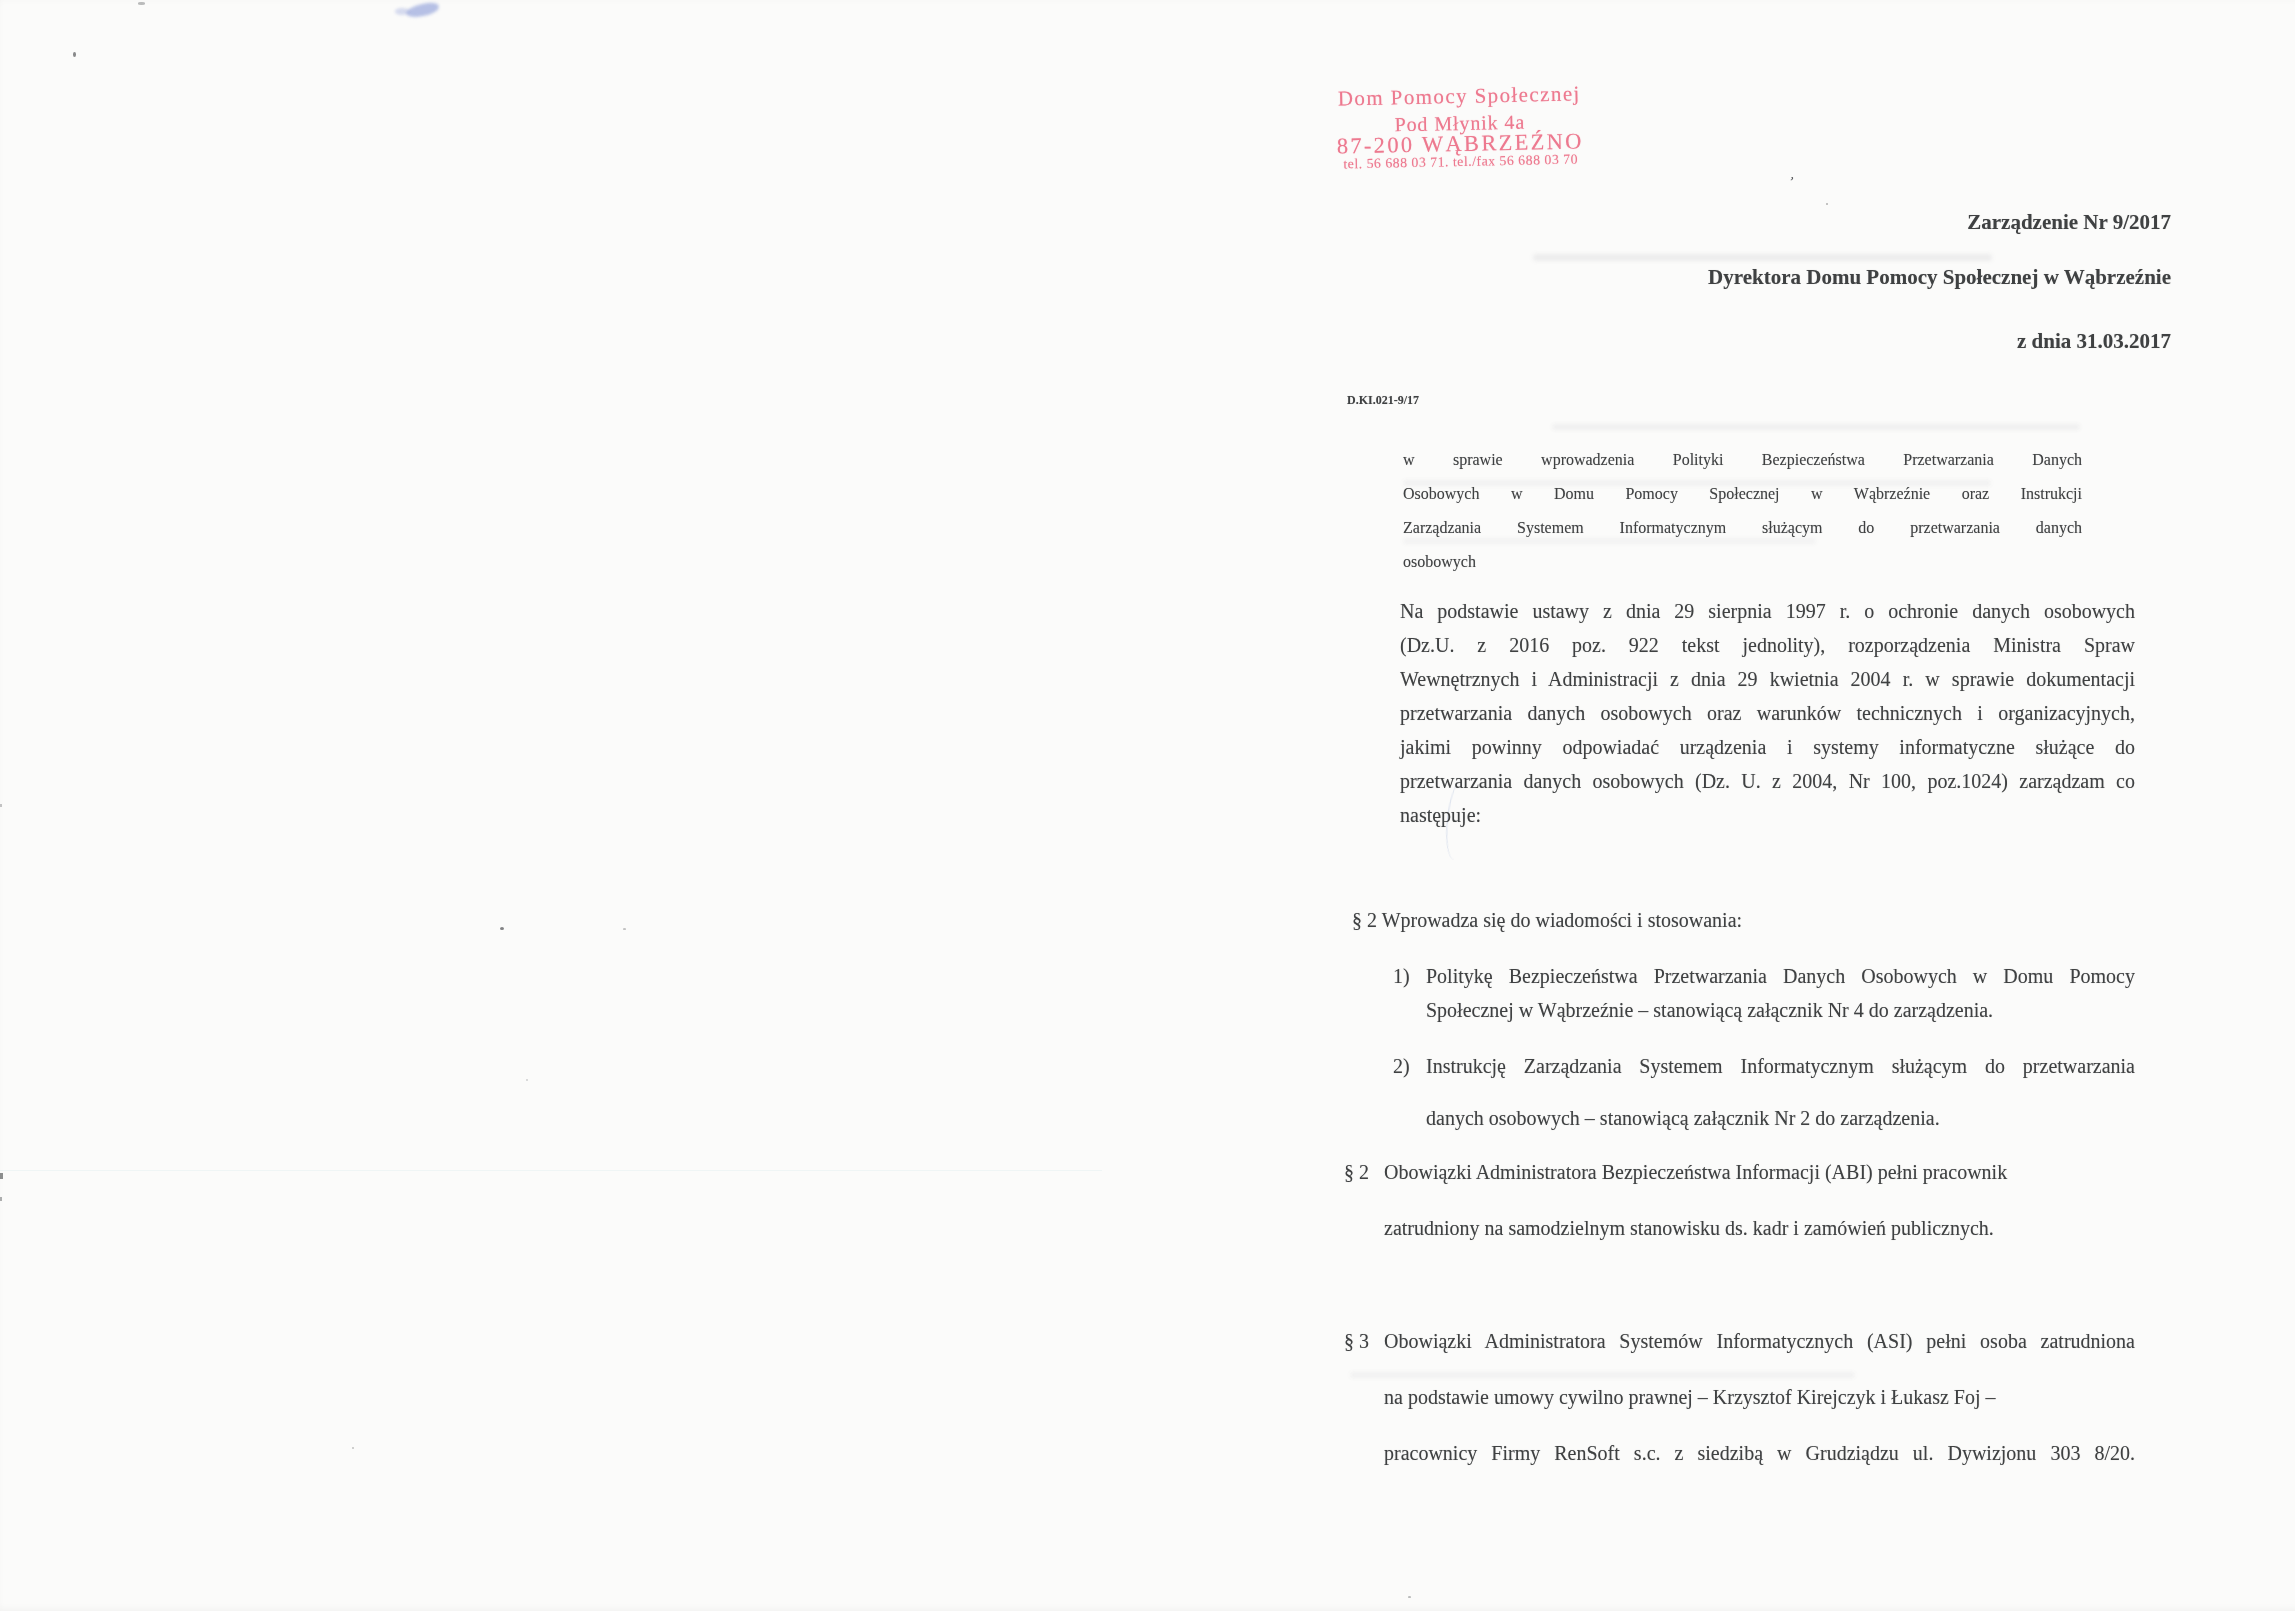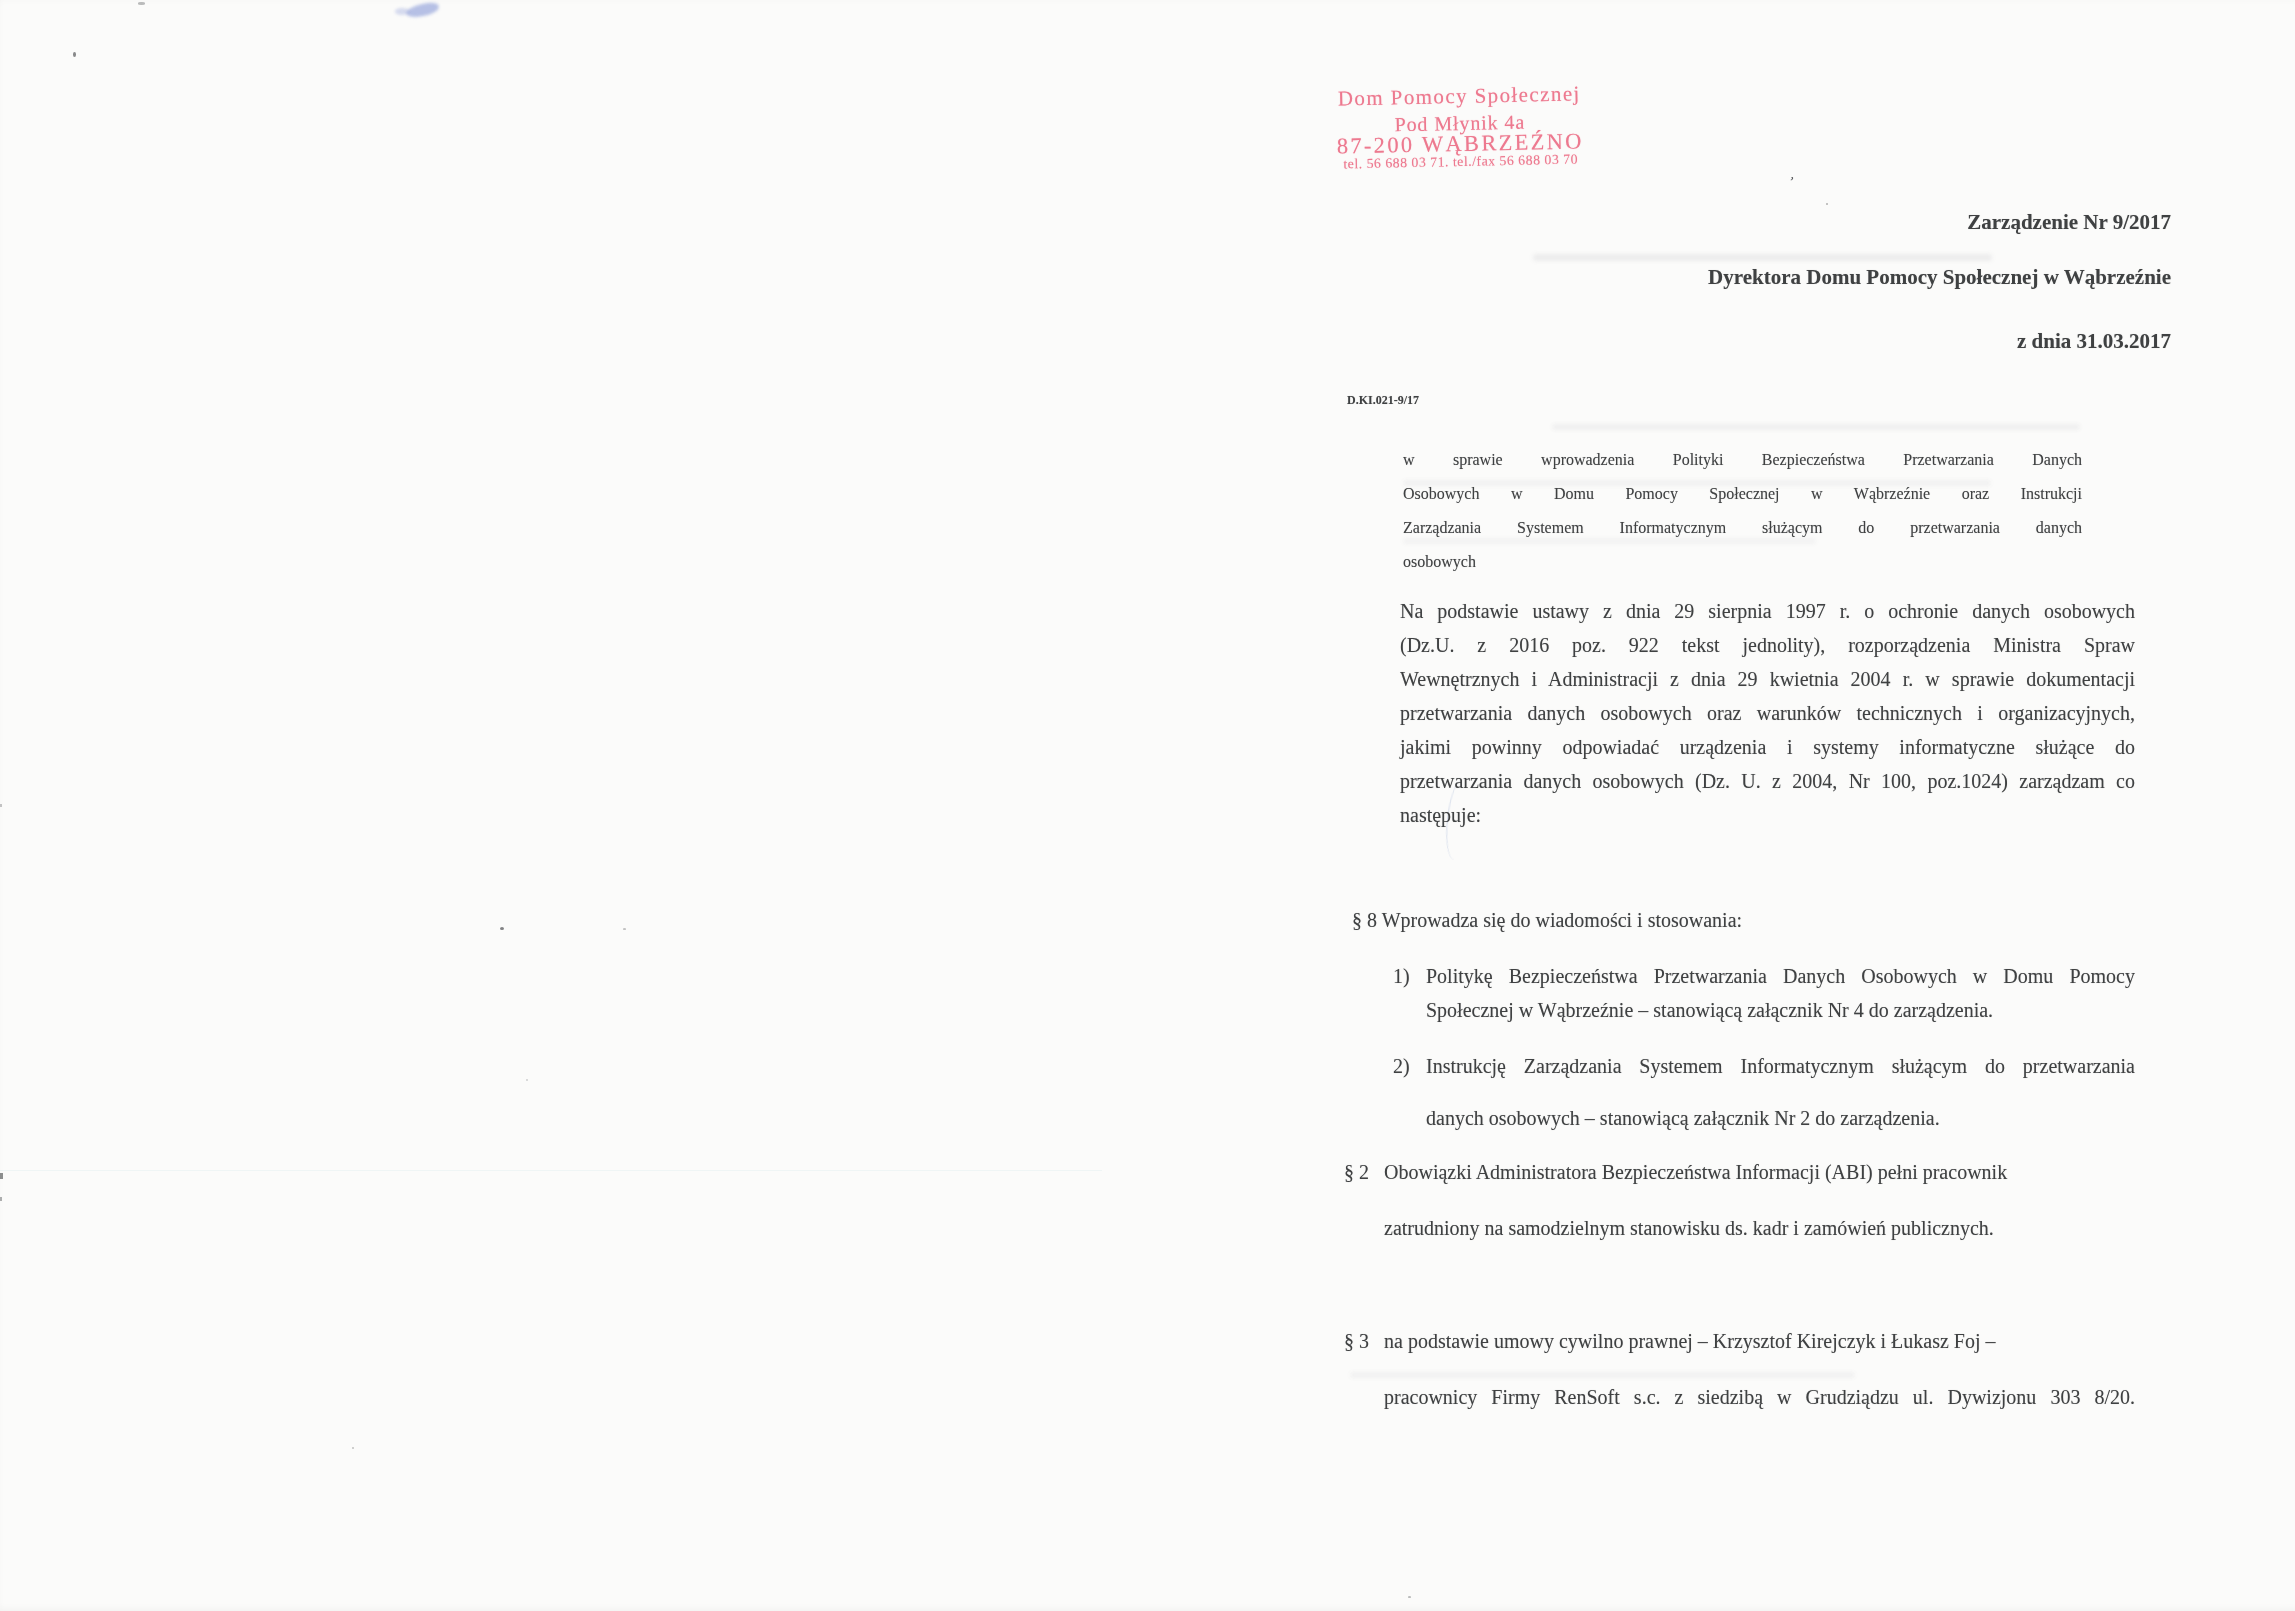--- a/index.html
+++ b/index.html
@@ -136,21 +136,21 @@
   <div class="abs legal softink">
     <div class="ln ju">Na podstawie ustawy z dnia 29 sierpnia 1997 r. o ochronie danych osobowych</div>
     <div class="ln ju">(Dz.U. z 2016 poz. 922 tekst jednolity), rozporządzenia Ministra Spraw</div>
     <div class="ln ju">Wewnętrznych i Administracji z dnia 29 kwietnia 2004 r. w sprawie dokumentacji</div>
     <div class="ln ju">przetwarzania danych osobowych oraz warunków technicznych i organizacyjnych,</div>
     <div class="ln ju">jakimi powinny odpowiadać urządzenia i systemy informatyczne służące do</div>
     <div class="ln ju">przetwarzania danych osobowych (Dz. U. z 2004, Nr 100, poz.1024) zarządzam co</div>
     <div class="ln">następuje:</div>
   </div>
 
-  <div class="abs s1h softink">§ 8 Wprowadza się do wiadomości i stosowania:</div>
+  <div class="abs s1h softink">§ 2 Wprowadza się do wiadomości i stosowania:</div>
 
   <div class="abs marker m-item item1 softink">1)</div>
   <div class="abs itext item1 softink">
     <div class="ln ju">Politykę Bezpieczeństwa Przetwarzania Danych Osobowych w Domu Pomocy</div>
     <div class="ln">Społecznej w Wąbrzeźnie – stanowiącą załącznik Nr 4 do zarządzenia.</div>
   </div>
 
   <div class="abs marker m-item item2 softink">2)</div>
   <div class="abs itext item2 softink">
     <div class="ln ju">Instrukcję Zarządzania Systemem Informatycznym służącym do przetwarzania</div>
@@ -158,18 +158,19 @@
   </div>
 
   <div class="abs marker m-par sec2 softink">§ 2</div>
   <div class="abs ptext sec2 softink">
     <div class="ln">Obowiązki Administratora Bezpieczeństwa Informacji (ABI) pełni pracownik</div>
     <div class="ln">zatrudniony na samodzielnym stanowisku ds. kadr i zamówień publicznych.</div>
   </div>
 
   <div class="abs marker m-par sec3 softink">§ 3</div>
   <div class="abs ptext sec3 softink">
+    <div class="ln ju">Obowiązki Administratora Systemów Informatycznych (ASI) pełni osoba zatrudniona</div>
     <div class="ln">na podstawie umowy cywilno prawnej – Krzysztof Kirejczyk i Łukasz Foj –</div>
     <div class="ln ju">pracownicy Firmy RenSoft s.c. z siedzibą w Grudziądzu ul. Dywizjonu 303 8/20.</div>
   </div>
 
 </div>
 
 
 </body></html>

